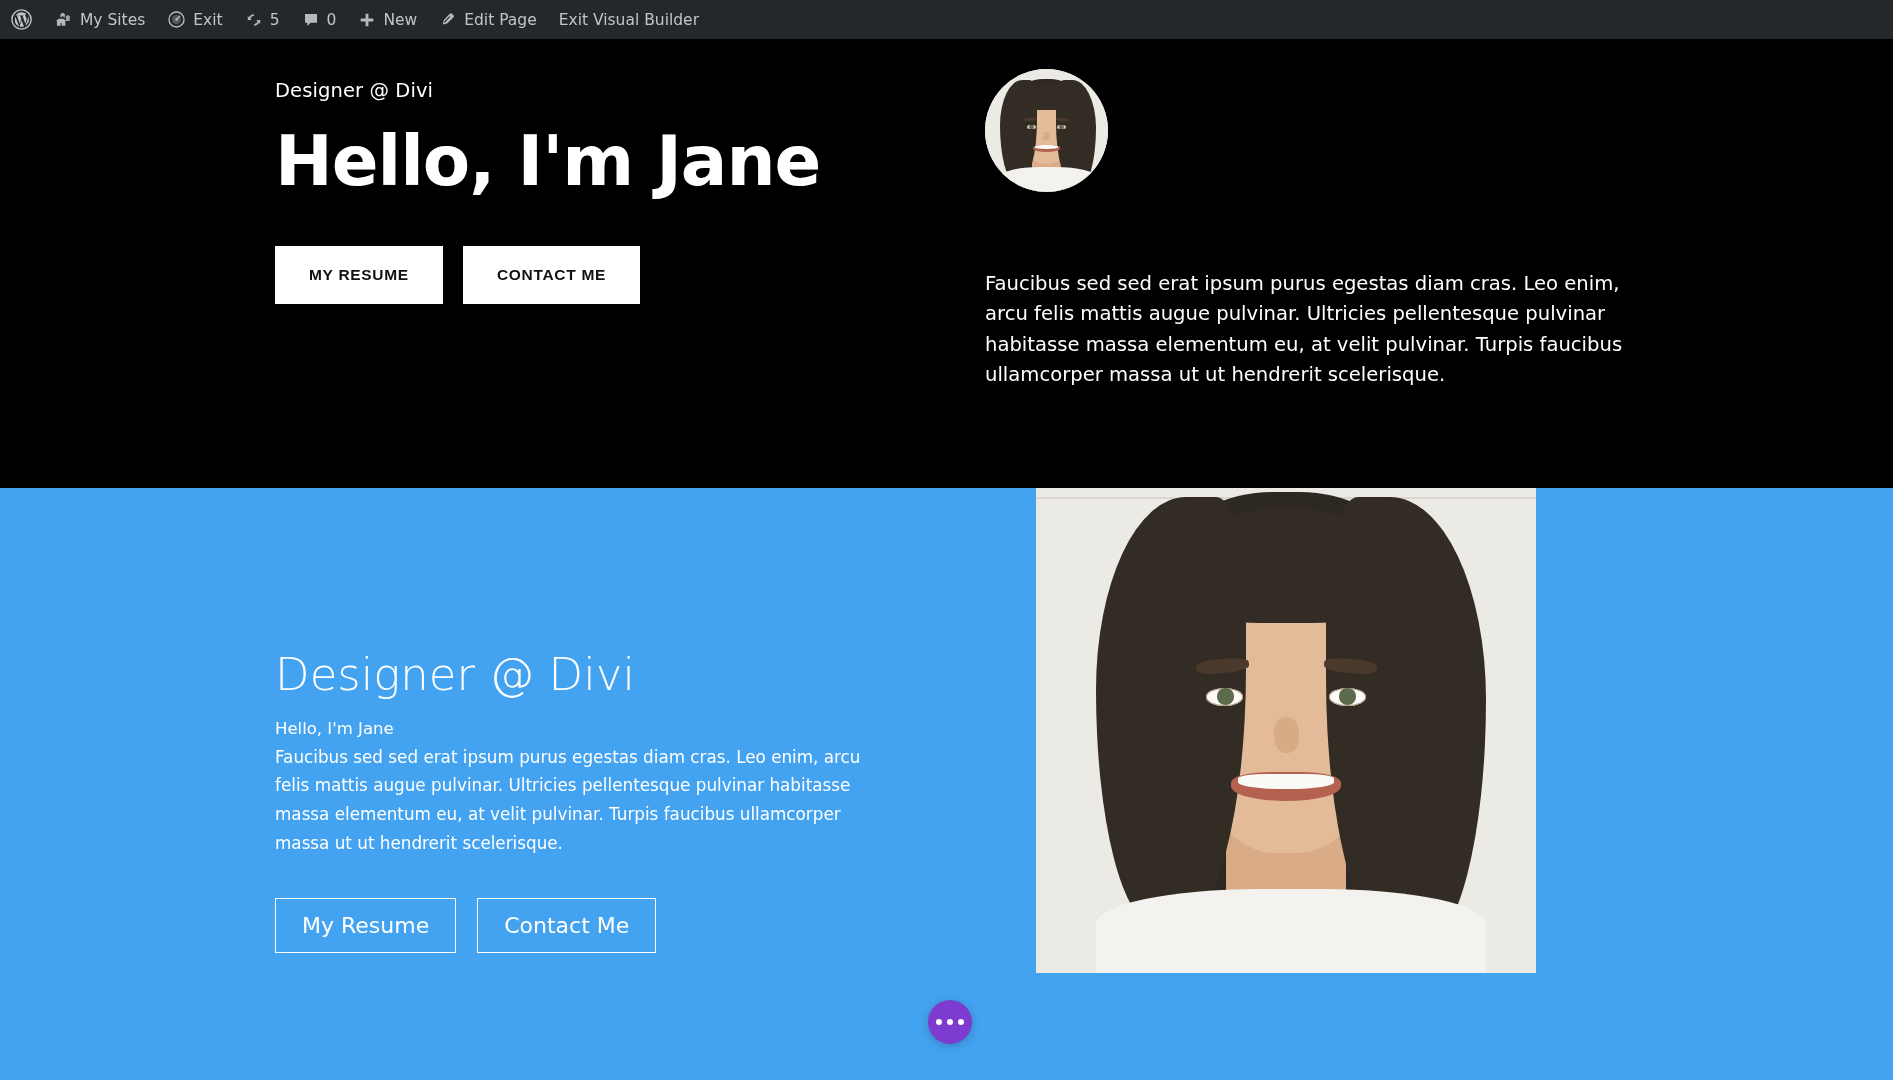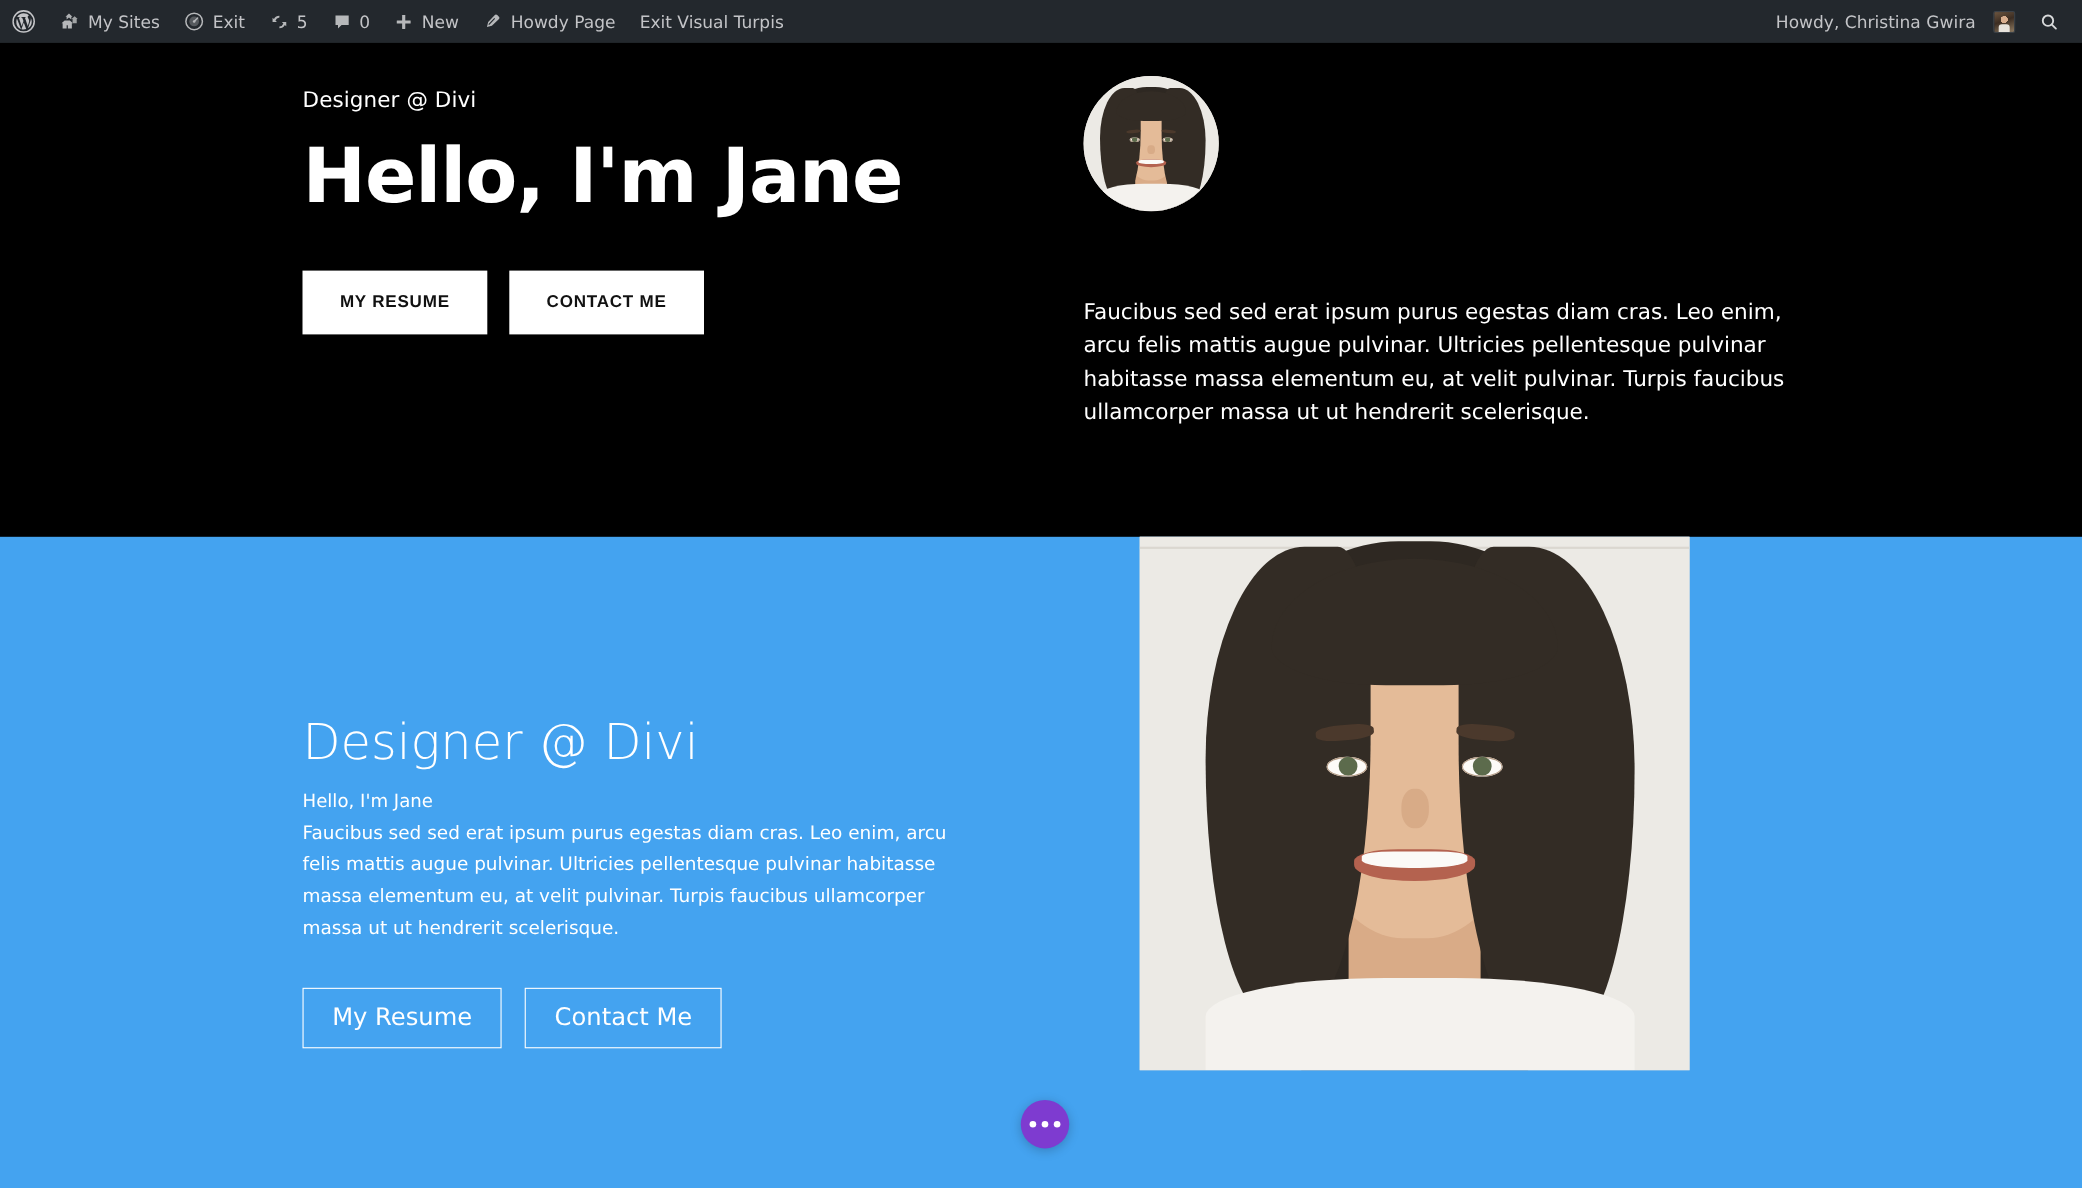--- a/index.html
+++ b/index.html
@@ -269,42 +269,28 @@
       </span>
       <span>New</span>
     </div>
 
     <div class="ab-item">
       <span class="ab-icon">
         <svg width="18" height="18" viewBox="0 0 24 24" fill="#b6b8ba">
           <path d="M17.4 3.6c-1-1-2.3-.9-3.2.1L6.4 12l-1.5 6 6-1.5 8.3-7.9c1-.9 1.1-2.2.2-3.1zM7.6 15.6l-1-1 7.2-7.6 1 1z"></path>
         </svg>
       </span>
-      <span>Howdy Page</span>
-    </div>
-
-    <div class="ab-item">
-      <span>Exit Visual Turpis</span>
+      <span>Edit Page</span>
+    </div>
+
+    <div class="ab-item">
+      <span>Exit Visual Builder</span>
     </div>
   </div>
 
-  <div class="ab-right">
-    <div class="ab-item">
-      <span>Howdy, Christina Gwira</span>
-      <span class="avatar-mini"></span>
-    </div>
-    <div class="ab-item">
-      <span class="ab-icon">
-        <svg width="18" height="18" viewBox="0 0 24 24" fill="none" stroke="#d7d9da" stroke-width="2.3">
-          <circle cx="10.4" cy="10.4" r="6.3"></circle>
-          <path d="M15.1 15.1 20 20" stroke-linecap="round"></path>
-        </svg>
-      </span>
-    </div>
-  </div>
 </div>
 
 <section class="hero">
   <div class="hero-inner">
 
     <div class="hero-left">
       <div class="hero-eyebrow">Designer @ Divi</div>
       <h1 class="hero-title">Hello, I'm Jane</h1>
       <div class="hero-btns">
         <button class="btn-solid">MY RESUME</button>

